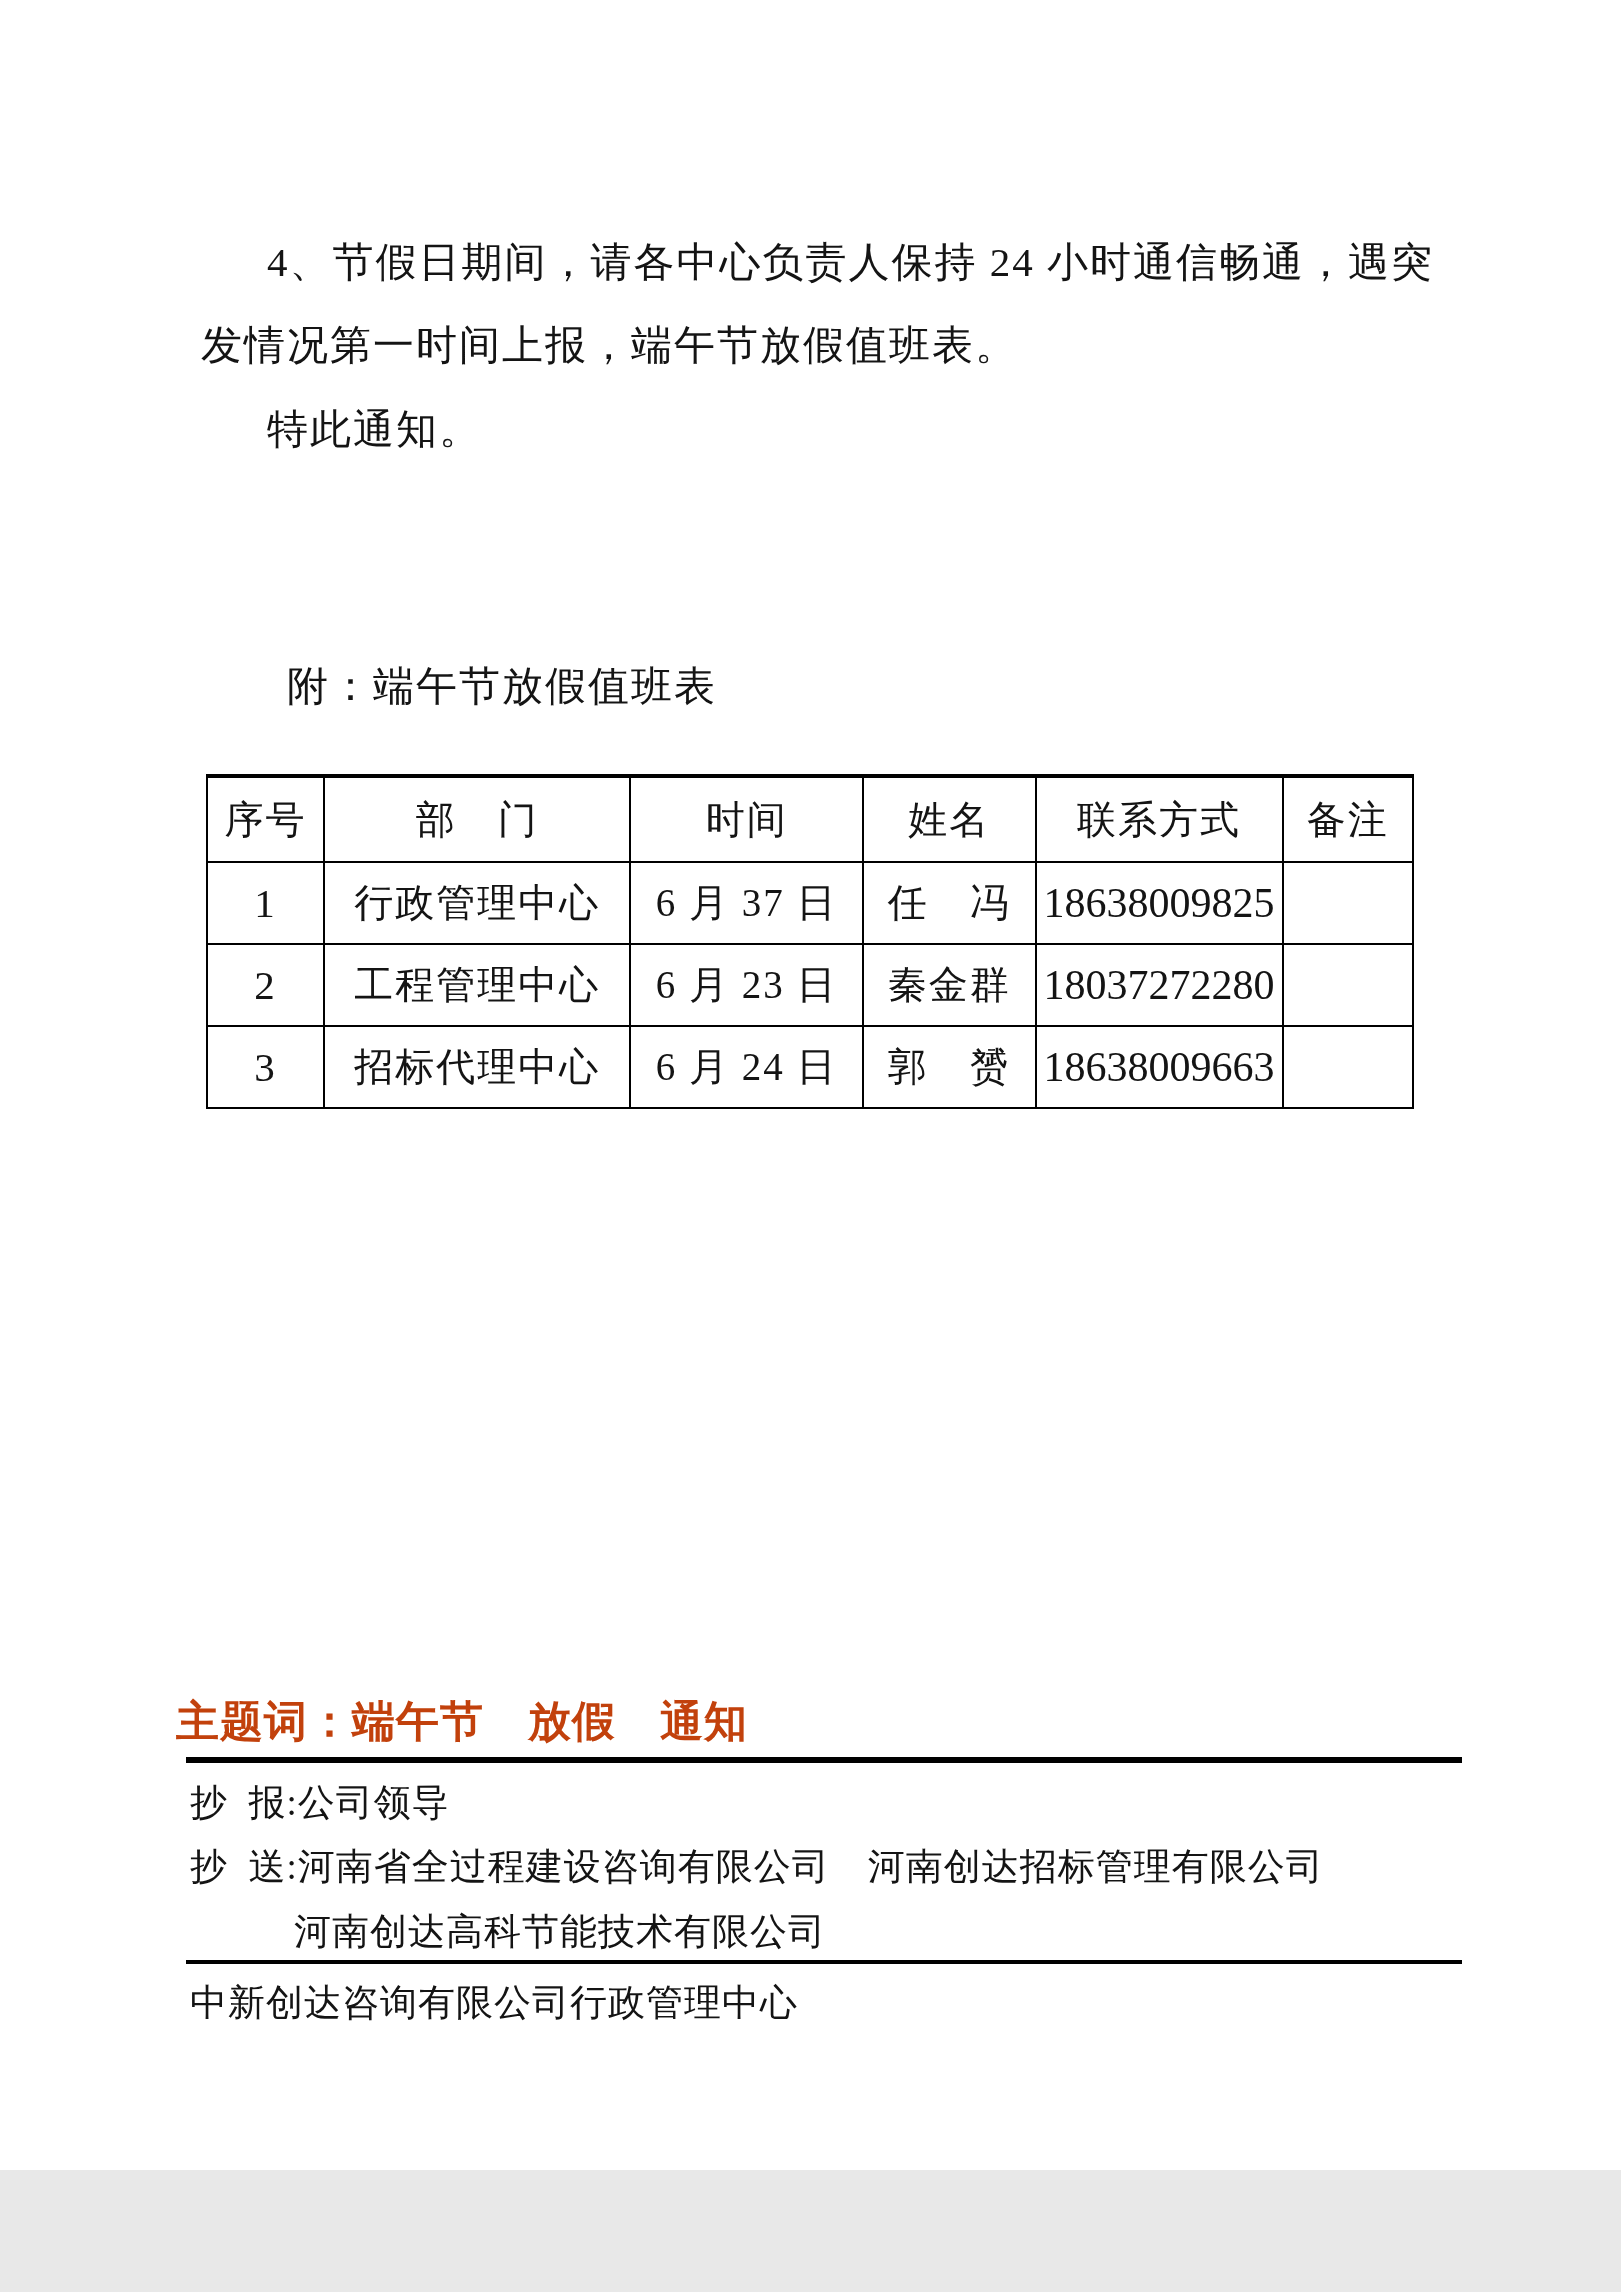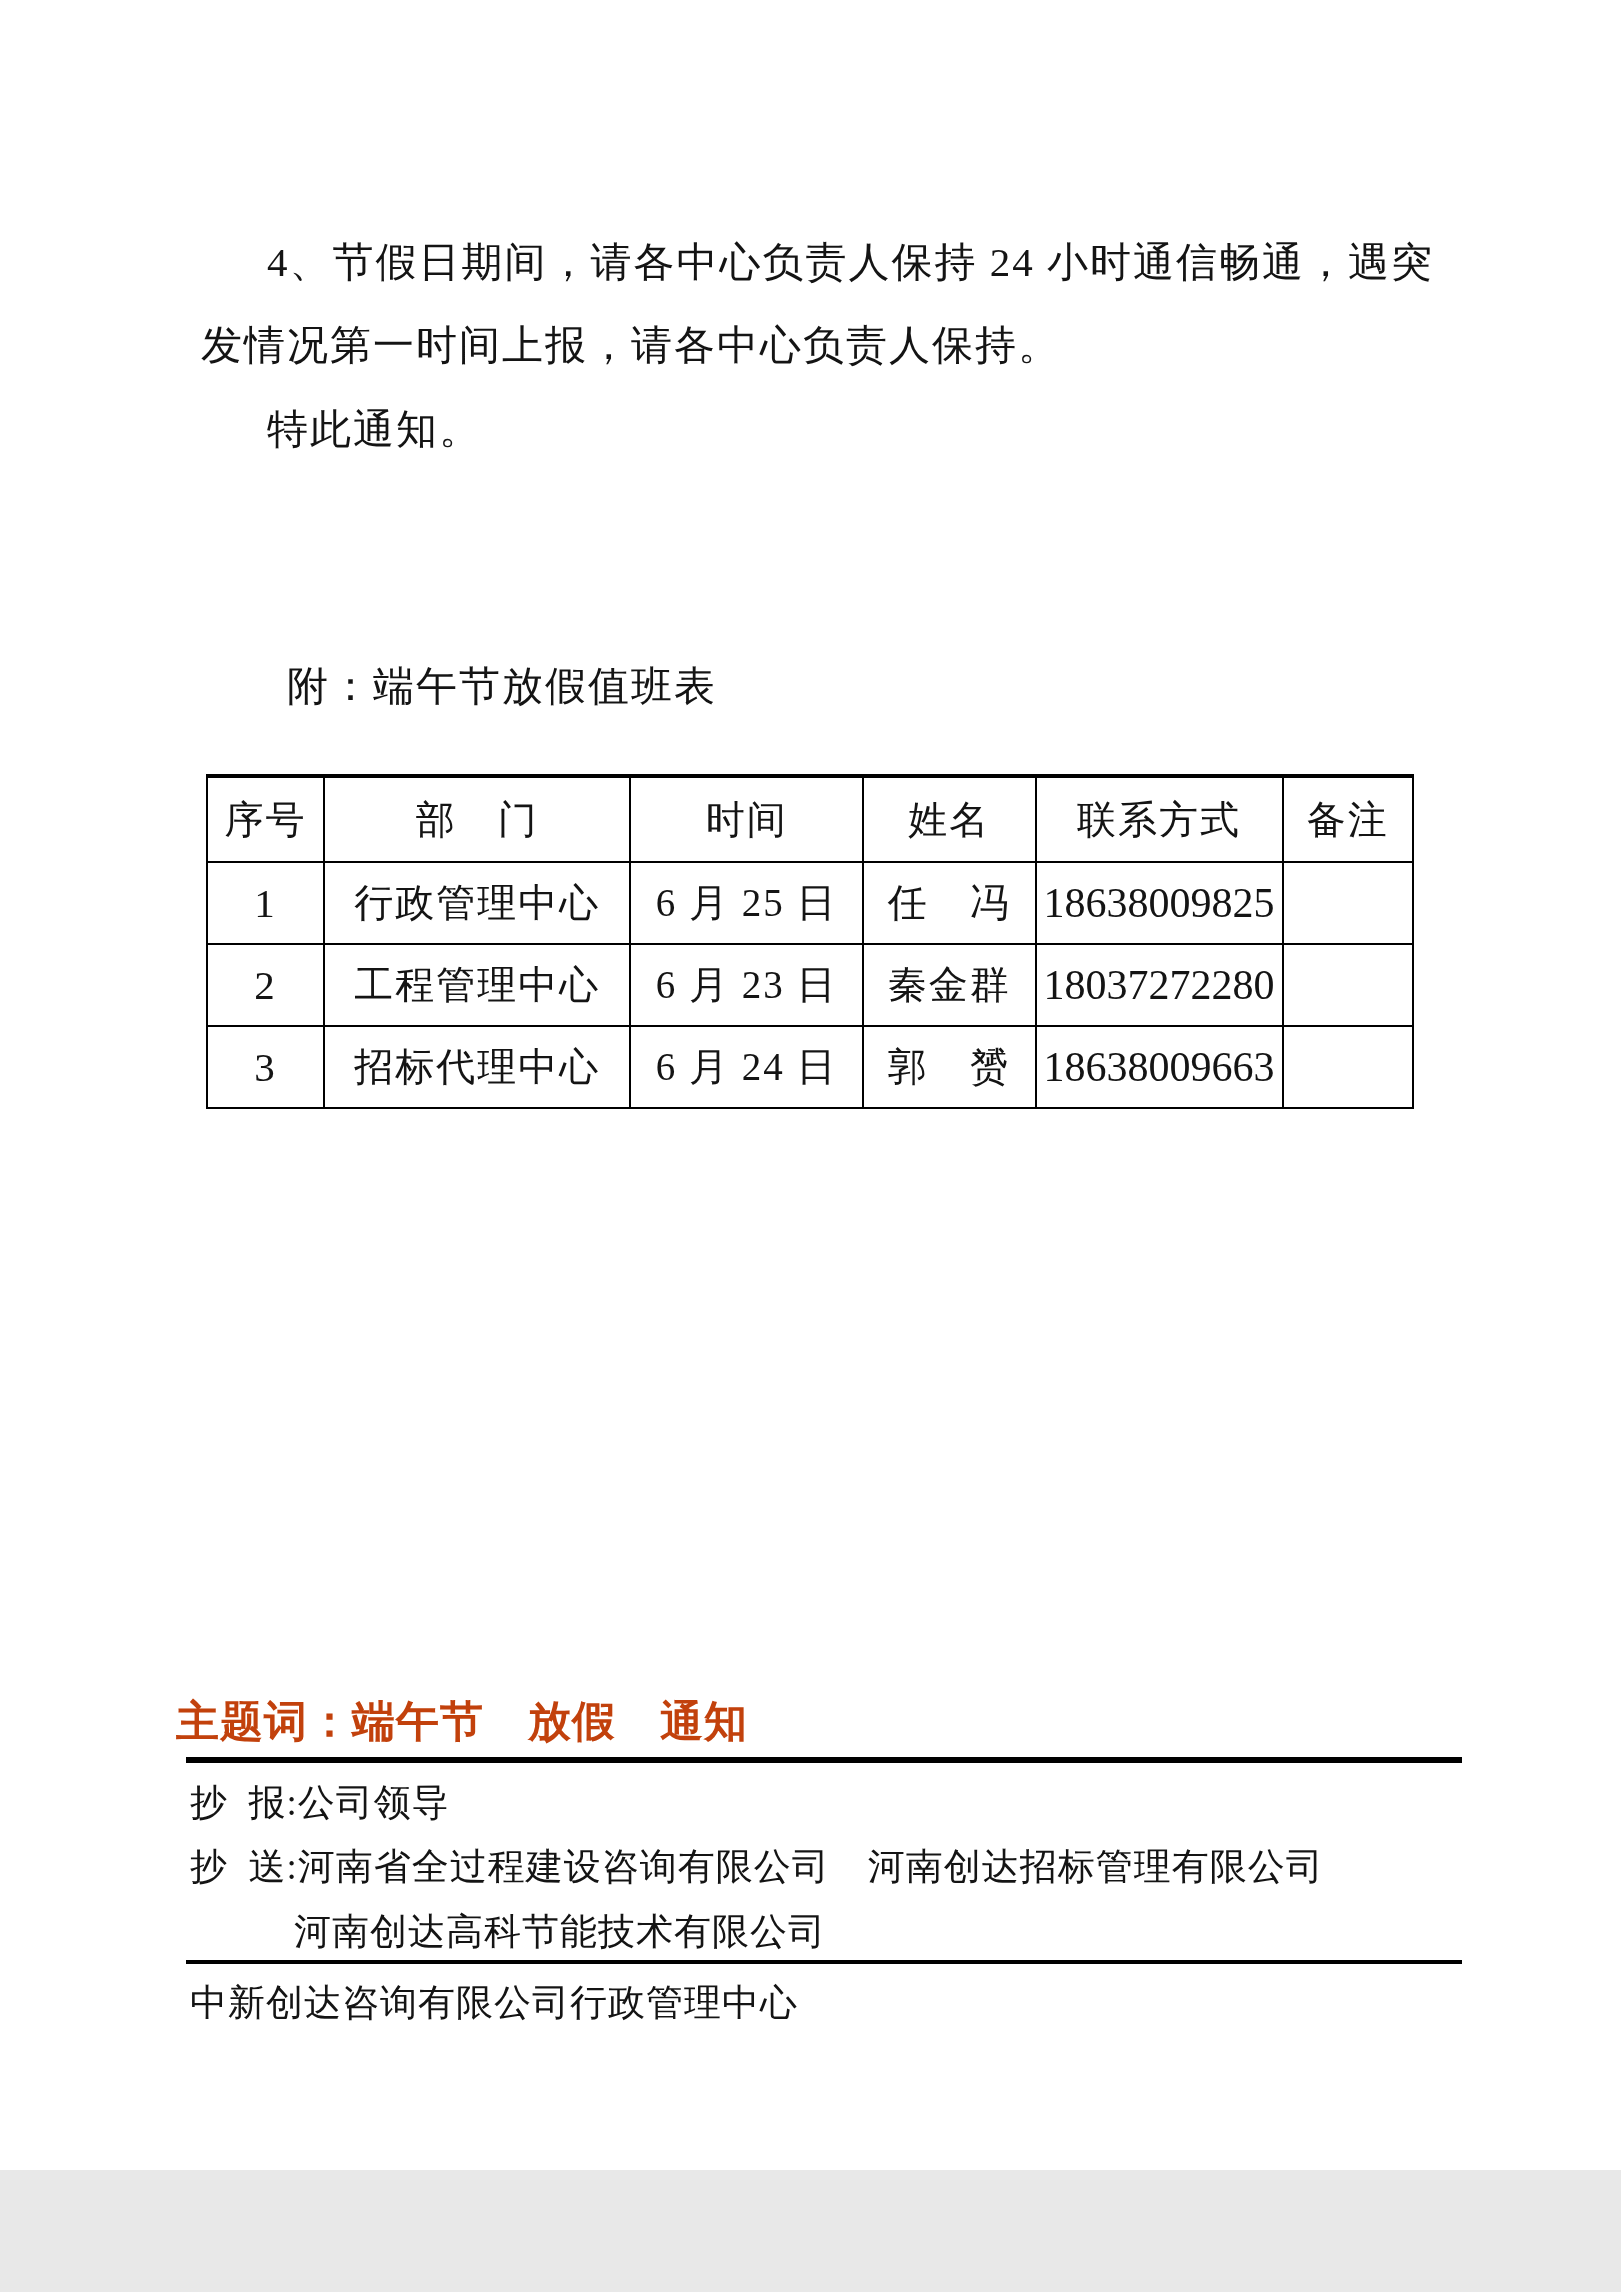--- a/index.html
+++ b/index.html
@@ -87,21 +87,21 @@
     letter-spacing: 1px;
     white-space: pre;
   }
 </style>
 </head>
 <body>
 
 <div class="page">
 
   <div class="abs body-line" style="left:267px; top:240px">4、节假日期间，请各中心负责人保持 24 小时通信畅通，遇突</div>
-  <div class="abs body-line" style="left:201px; top:323px">发情况第一时间上报，请各中心负责人保持。</div>
+  <div class="abs body-line" style="left:201px; top:323px">发情况第一时间上报，端午节放假值班表。</div>
   <div class="abs body-line" style="left:267px; top:407px">特此通知。</div>
 
   <div class="abs attach-line" style="left:267px; top:659px">附：端午节放假值班表</div>
 
   <table class="duty-table">
     <colgroup>
       <col style="width:9.7%">
       <col style="width:25.4%">
       <col style="width:19.3%">
       <col style="width:14.3%">
@@ -115,21 +115,21 @@
         <th>时间</th>
         <th>姓名</th>
         <th>联系方式</th>
         <th>备注</th>
       </tr>
     </thead>
     <tbody>
       <tr>
         <td class="c-no">1</td>
         <td class="c-dept">行政管理中心</td>
-        <td class="c-time">6 月 25 日</td>
+        <td class="c-time">6 月 37 日</td>
         <td class="c-name">任　冯</td>
         <td class="c-phone">18638009825</td>
         <td class="c-note"></td>
       </tr>
       <tr>
         <td class="c-no">2</td>
         <td class="c-dept">工程管理中心</td>
         <td class="c-time">6 月 23 日</td>
         <td class="c-name">秦金群</td>
         <td class="c-phone">18037272280</td>

